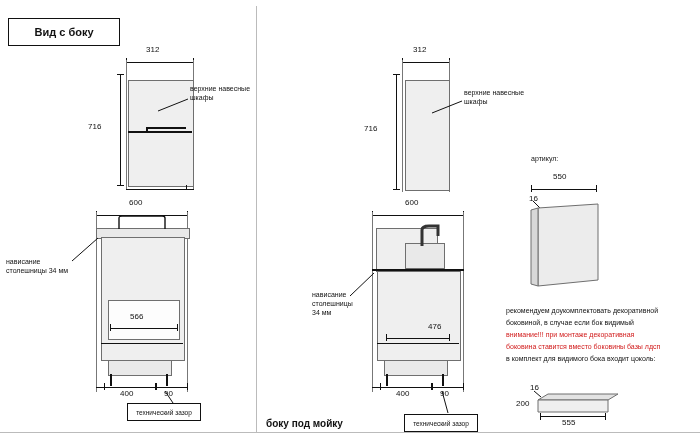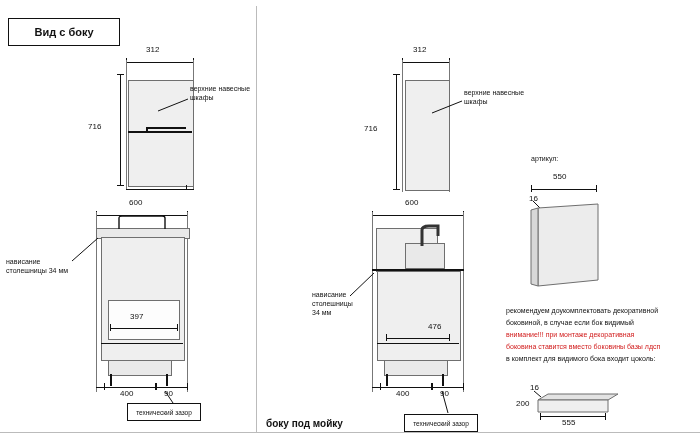--- a/index.html
+++ b/index.html
@@ -93,21 +93,21 @@
 
   <svg class="abs" style="left:118px;top:215px;" width="48" height="15">
     <path d="M1,14 L1,3 Q1,1 4,1 L44,1 Q47,1 47,3 L47,14" fill="none" stroke="#111" stroke-width="1.4"></path>
   </svg>
 
   <div class="abs box-fill2" style="left:101px;top:237px;width:82px;height:122px;"></div>
 
   <div class="abs box-white" style="left:108px;top:300px;width:70px;height:38px;"></div>
 
   <div class="abs" style="left:110px;top:312px;width:68px;height:18px;">
-    <div class="abs dim" style="left:20px;top:0px;">397</div>
+    <div class="abs dim" style="left:20px;top:0px;">566</div>
     <div class="abs line hline" style="left:0px;top:16px;width:68px;"></div>
     <div class="abs tick" style="left:0px;top:12px;"></div>
     <div class="abs tick" style="left:67px;top:12px;"></div>
   </div>
 
   <div class="abs line hline" style="left:101px;top:343px;width:82px;"></div>
 
   <div class="abs box-fill" style="left:108px;top:360px;width:62px;height:14px;"></div>
 
   <div class="abs line vline" style="left:110px;top:374px;height:12px;width:2px;"></div>

